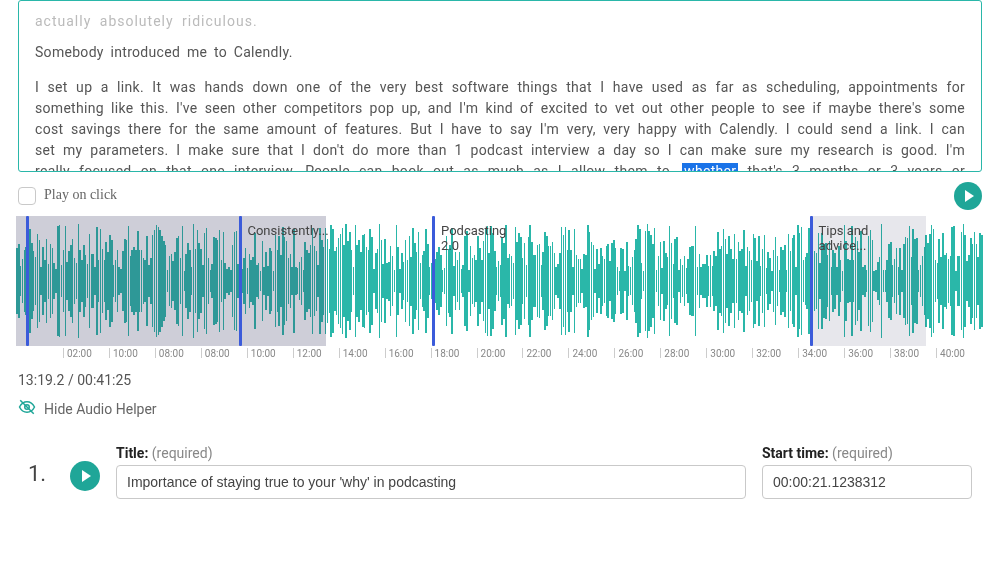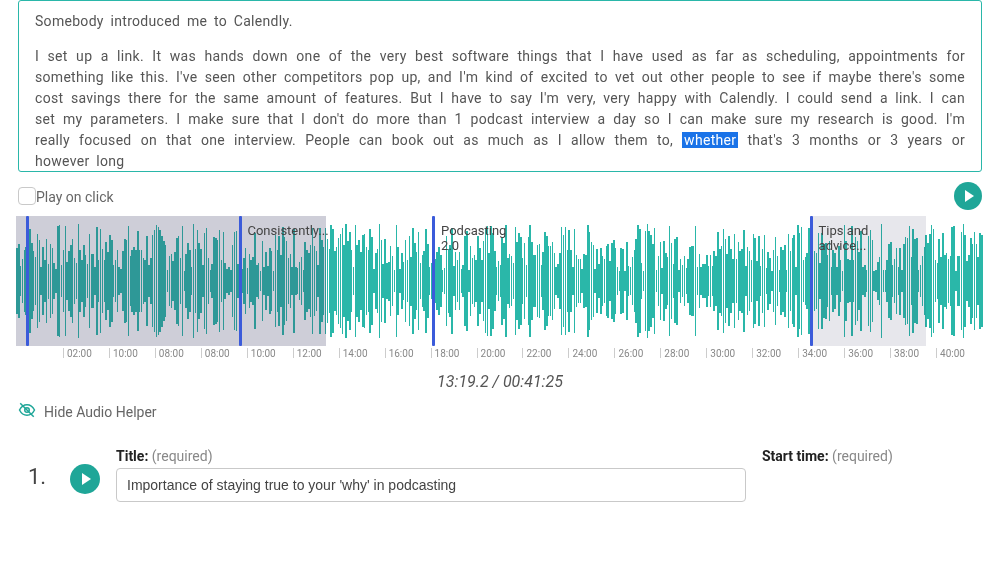--- a/index.html
+++ b/index.html
@@ -38,21 +38,21 @@
   }
   .transcript-box .cutoff { color: #bbb; margin-bottom: 10px; letter-spacing: 1px; word-spacing: 4px;}
   .hl { background: #1a73e8; color: #fff; padding: 0 2px; }
 
   .controls-row {
     display: flex;
     align-items: center;
     justify-content: space-between;
     margin: 10px 0 6px 0;
   }
-  .play-on-click { display: flex; align-items: flex-end; gap: 0; }
+  .play-on-click { display: flex; align-items: flex-start; gap: 8px; font-family: Liberation Serif, serif; }
   .chk {
     width: 18px; height: 18px;
     border: 1px solid #c9c9c9;
     border-radius: 4px;
     background: #fff;
   }
   .play-btn {
     width: 28px; height: 28px;
     border-radius: 50%;
     background: #1fa698;
@@ -117,21 +117,21 @@
 
   .timeline {
     display:flex; align-items:flex-start;
     height:22px;
     font-size:10px; color:#888;
     padding-top:2px;
   }
   .timeline .tick { flex:1; border-left:1px solid #ccc; padding-left:3px; height:10px;}
   .timeline .tick.blank { border:none; }
 
-  .time-readout { text-align:center; font-size:16px; color:#555; margin:4px 0 10px 0;font-style:italic;}
+  .time-readout { font-size:14px; color:#555; margin:4px 0 10px 0;}
 
   .segment-row {
     display:flex; align-items:flex-start; gap:16px;
     padding: 18px 10px 0 10px;
     border-top: 1px solid rgba(0,0,0,0);
   }
   .seg-num { font-size:22px; color:#444; width:26px; padding-top:16px;}
   .seg-play {
     width: 30px; height:30px; margin-top:16px;
     border-radius:50%; background:#1fa698;
@@ -151,20 +151,21 @@
 
   .teal { color:#1fa698; }
 </style>
 </head>
 <body>
 
 <div class="container">
 
 
   <div class="transcript-box">
+    <p class="cutoff">actually  absolutely  ridiculous.</p>
     <p>Somebody  introduced  me  to  Calendly.</p>
     <p>
       <span>I  set  up  a  link.  It  was  hands  down  one  of  the  very  best  software  things  that  I  have  used  as  far  as  scheduling,  appointments  for  something  like  this.  I've  seen  other  competitors  pop  up,  and  I'm  kind  of  excited  to  vet  out  other  people  to  see  if  maybe  there's  some  cost  savings  there  for  the  same  amount  of  features.  But  I  have  to  say  I'm  very,  very  happy  with  Calendly.  I  could  send  a  link.  I  can  set  my  parameters.  I  make  sure  that  I  don't  do  more  than  1  podcast  interview  a  day  so  I  can  make  sure  my  research  is  good.  I'm  really  focused  on  that  one  interview.  People  can  book  out  as  much  as  I  allow  them  to,  </span><span class="hl">whether</span><span>  that's  3  months  or  3  years  or  however  long</span>
     </p>
   </div>
 
   <div class="controls-row">
     <div class="play-on-click">
       <div class="chk"></div>
       <span class="toggle-label">Play on click</span>
@@ -749,16 +750,17 @@
     <div class="seg-num">1.</div>
     <div class="seg-play">
         <div class="tri"></div>
       </div>
     <div class="field title">
       <div class="field-label"><b>Title:</b> <span class="req">(required)</span></div>
       <input value="Importance of staying true to your 'why' in podcasting" style="">
     </div>
     <div class="field start">
       <div class="field-label"><b>Start time:</b> <span class="req">(required)</span></div>
+      <input value="00:00:21.1238312" style="">
     </div>
   </div>
 
 </div>
 
 </body></html>

